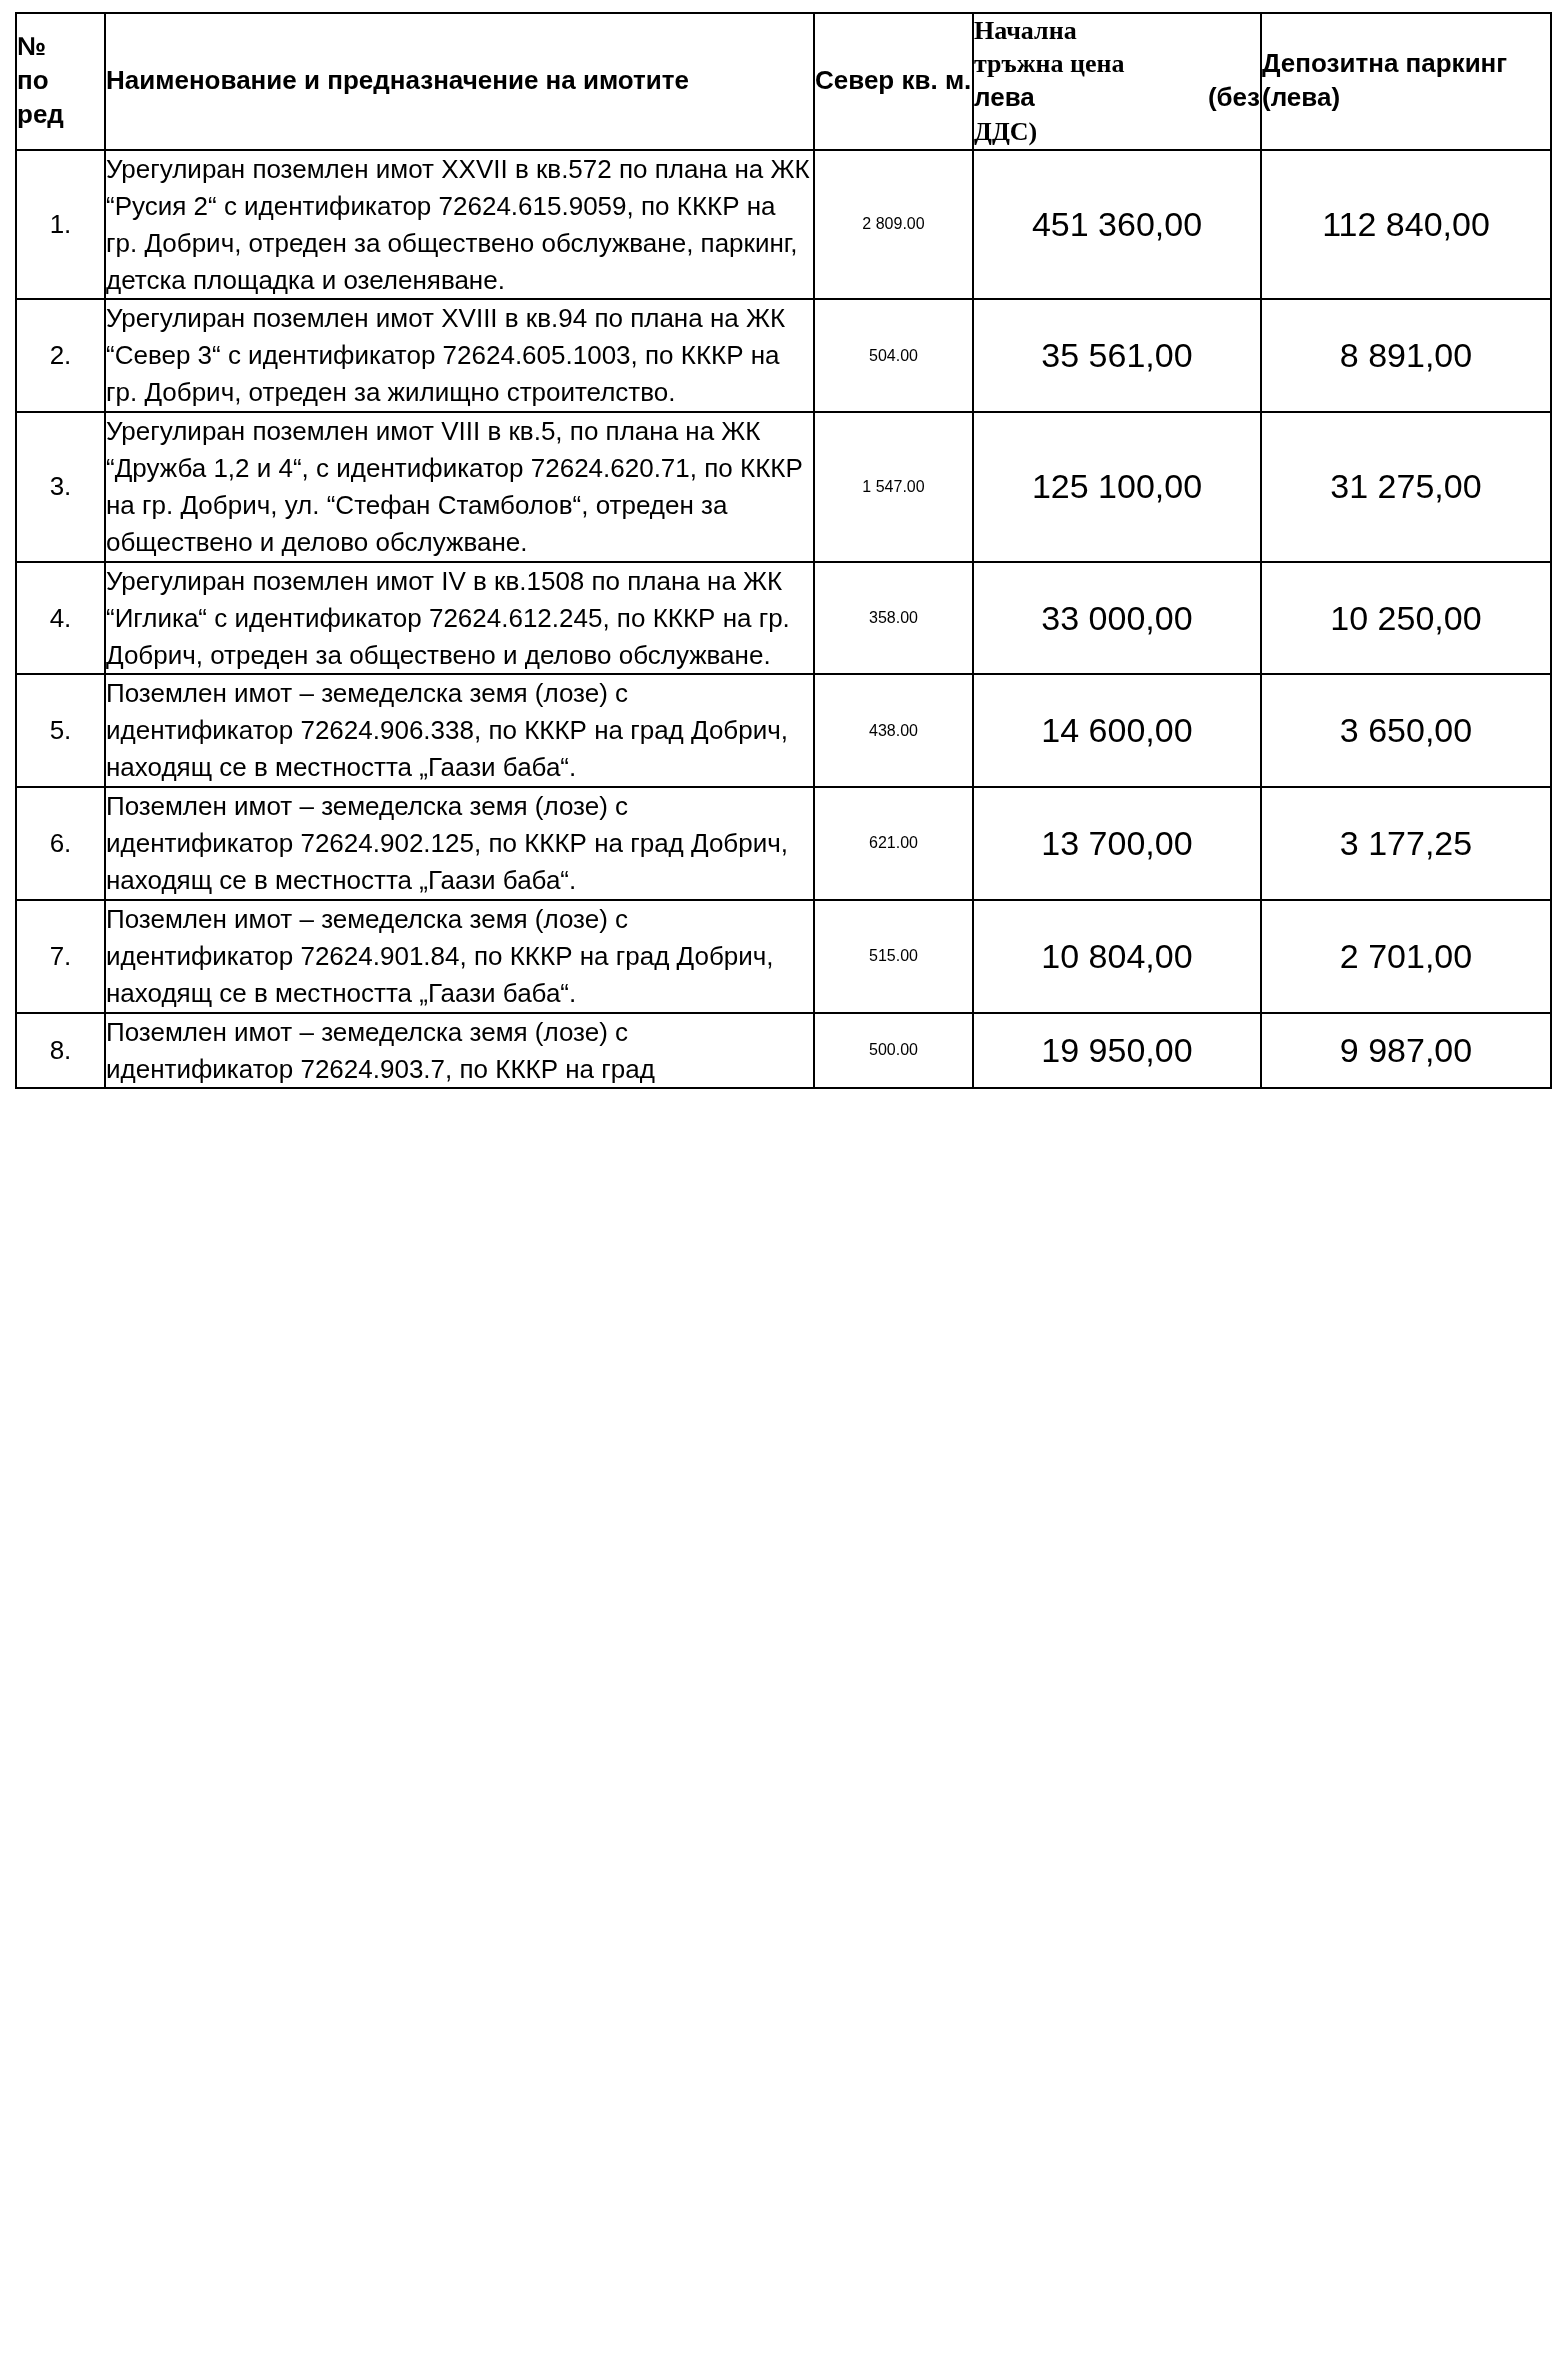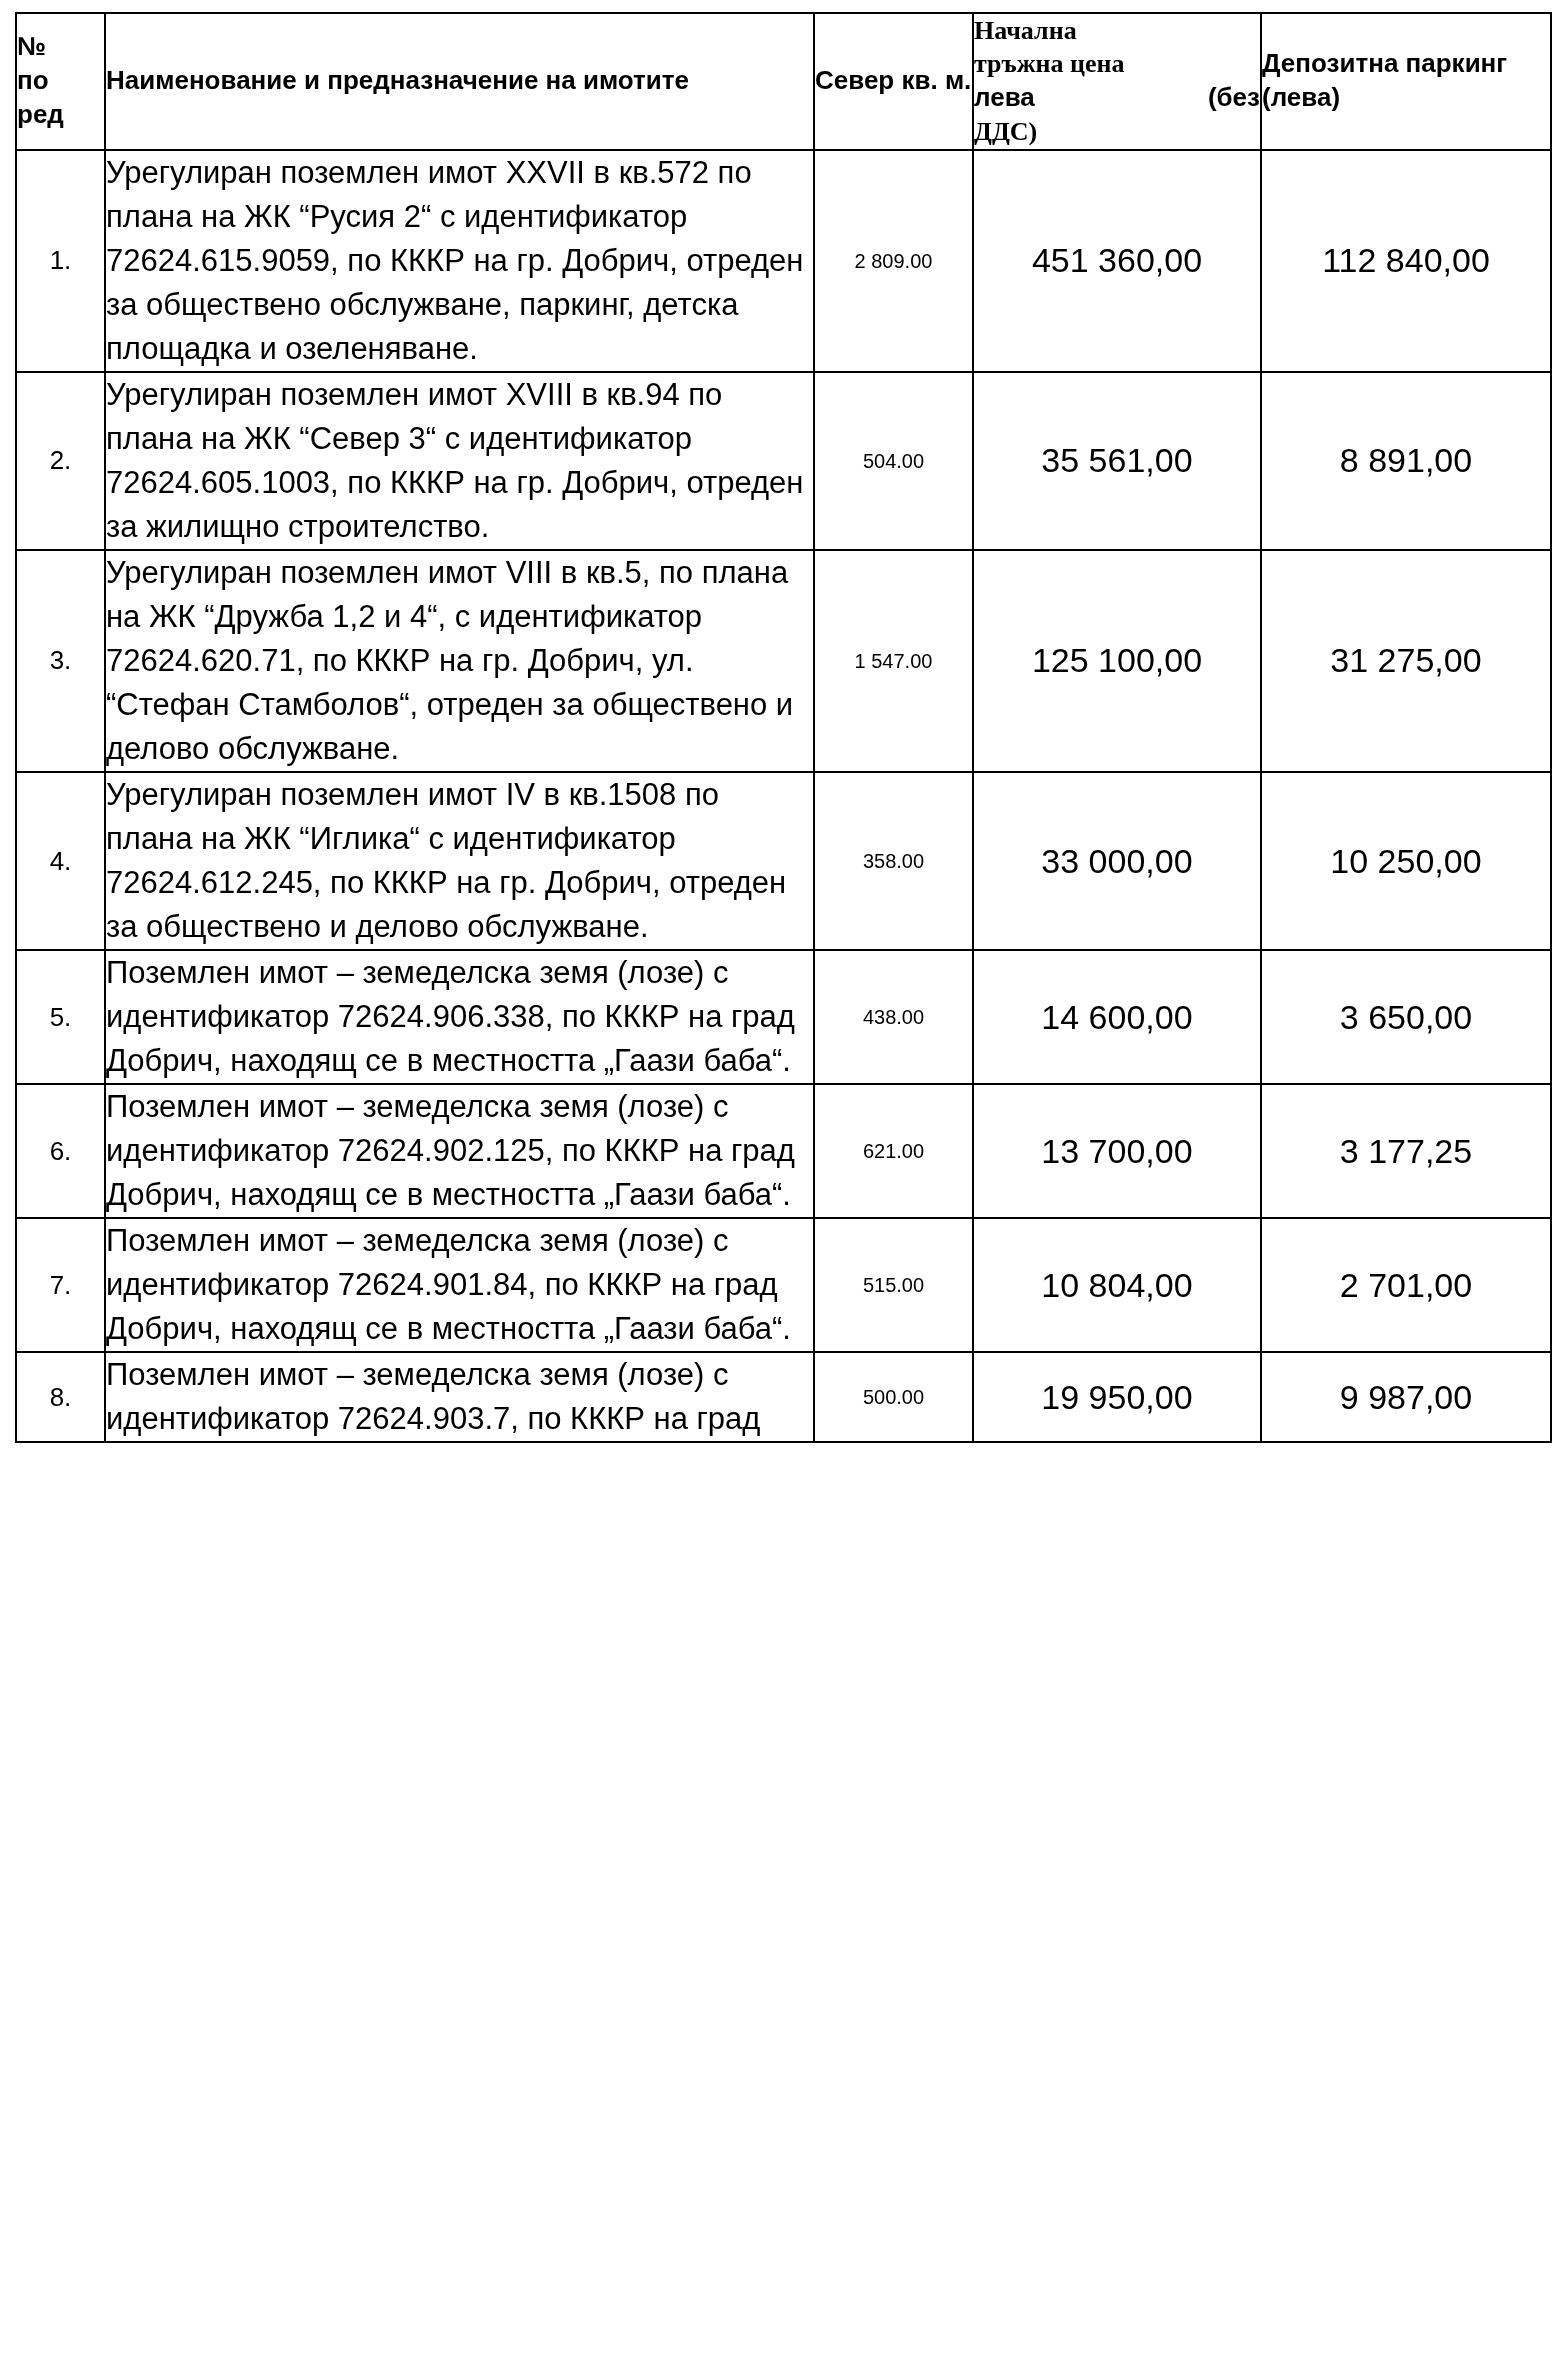--- a/index.html
+++ b/index.html
@@ -63,29 +63,29 @@
     text-align: left;
     text-align-last: left;
     font-family: Liberation Serif, serif;
   }
   td.cell-num {
     text-align: center;
     font-size: 26px;
     padding: 8.3px 5px;
   }
   td.cell-name {
-    font-size: 31px;
+    font-size: 26px;
     line-height: 1.42;
     padding: 13.3px 13.3px 15px 13.3px;
     text-align: left;
     border-radius: 30px;
   }
   td.cell-area {
     text-align: center;
-    font-size: 20px;
+    font-size: 16px;
     line-height: 1.40;
     padding: 8.3px 6.6px;
   }
   td.cell-price, td.cell-dep {
     text-align: center;
     font-size: 34px;
     padding: 8.3px 6.6px;
   }
 </style>
 </head>

